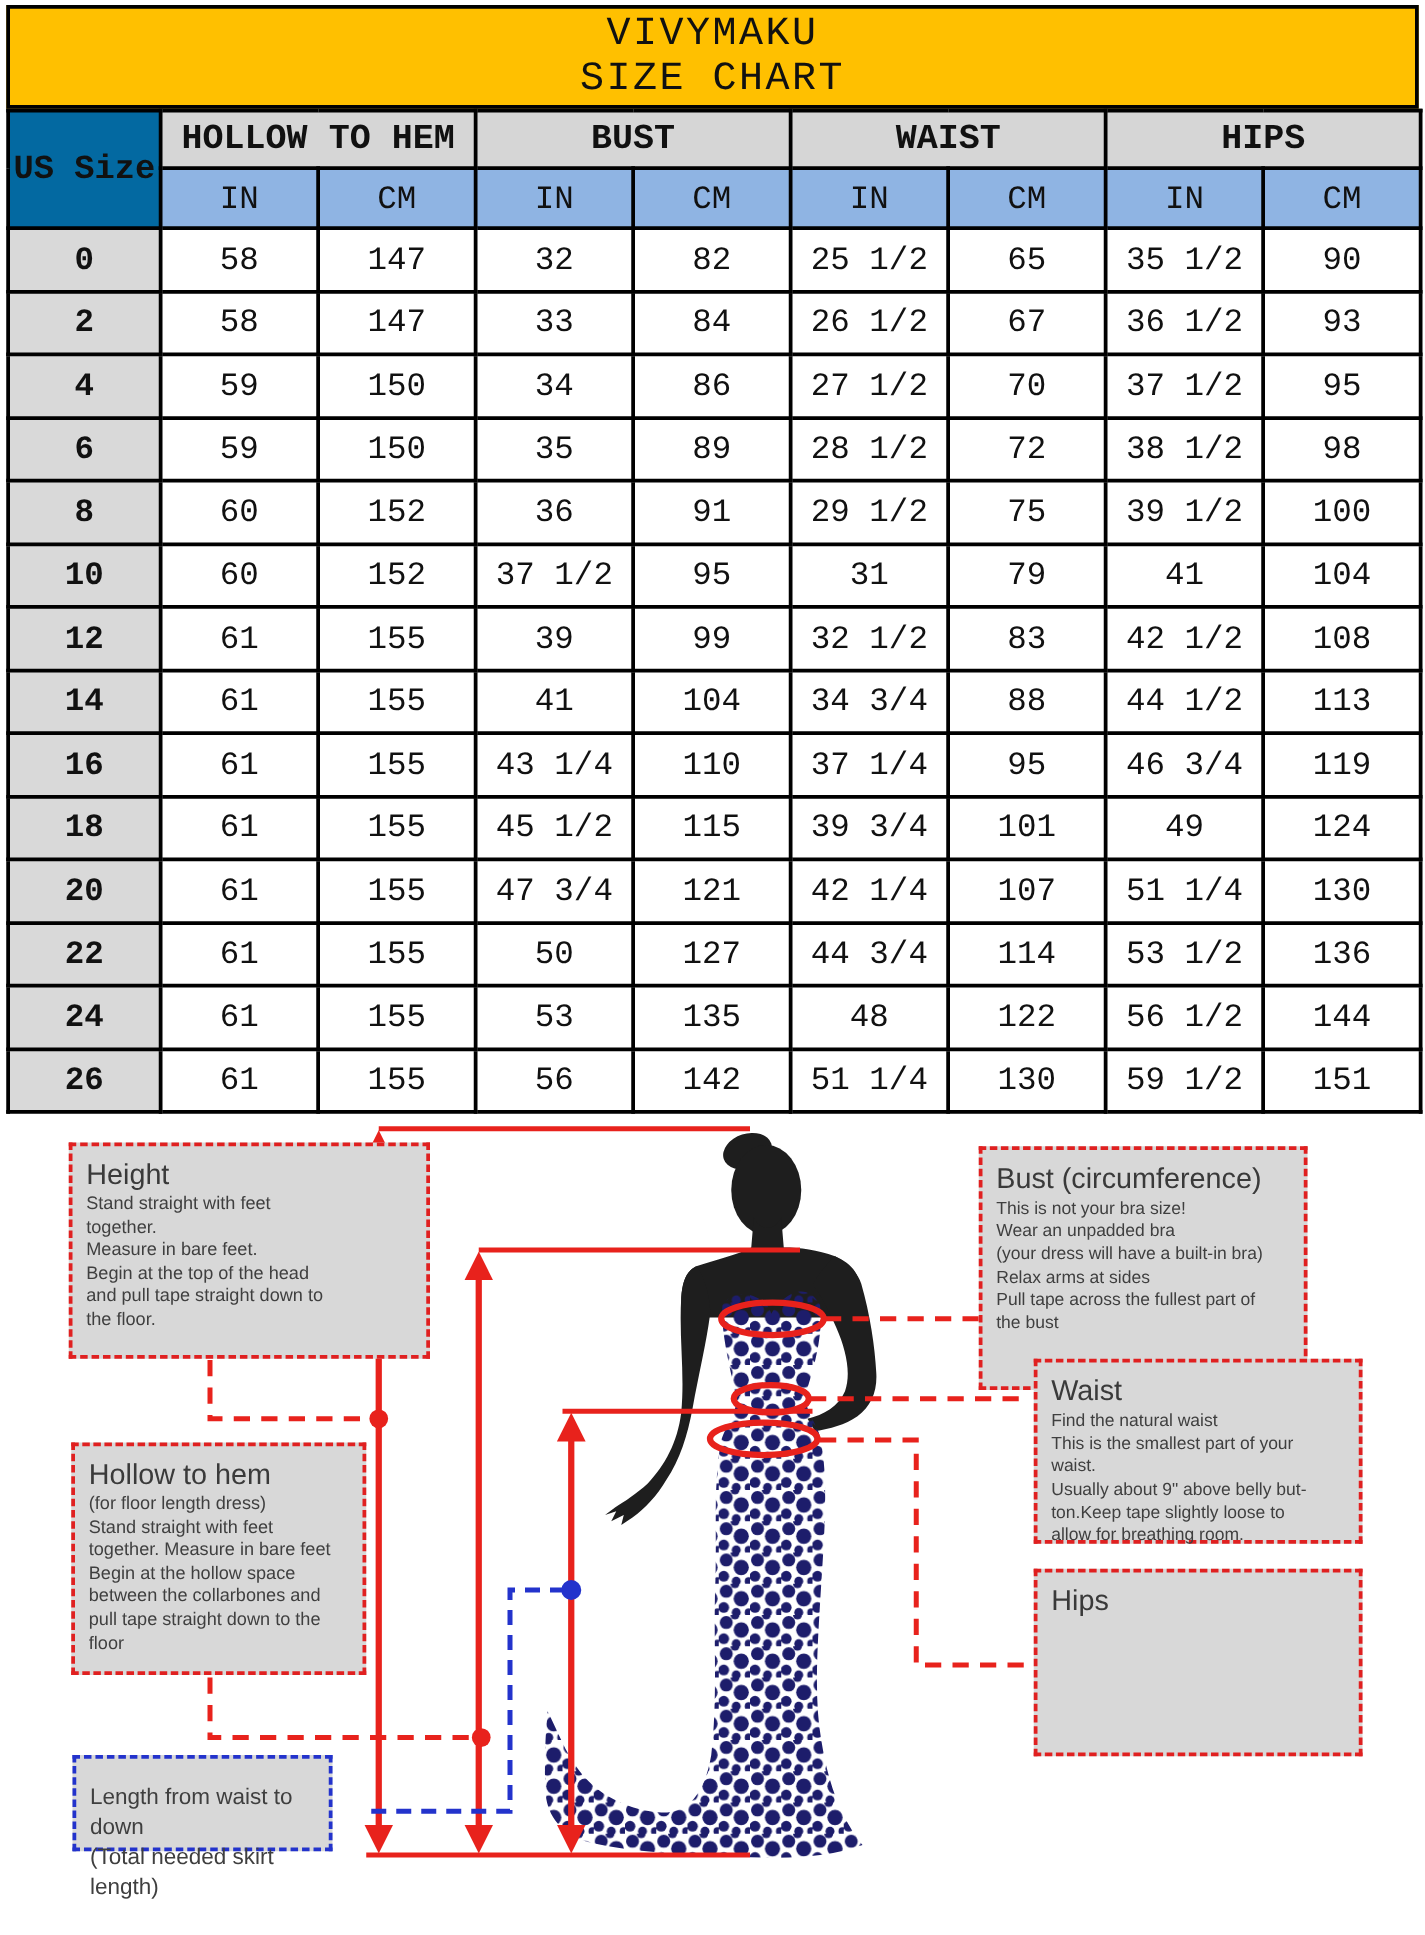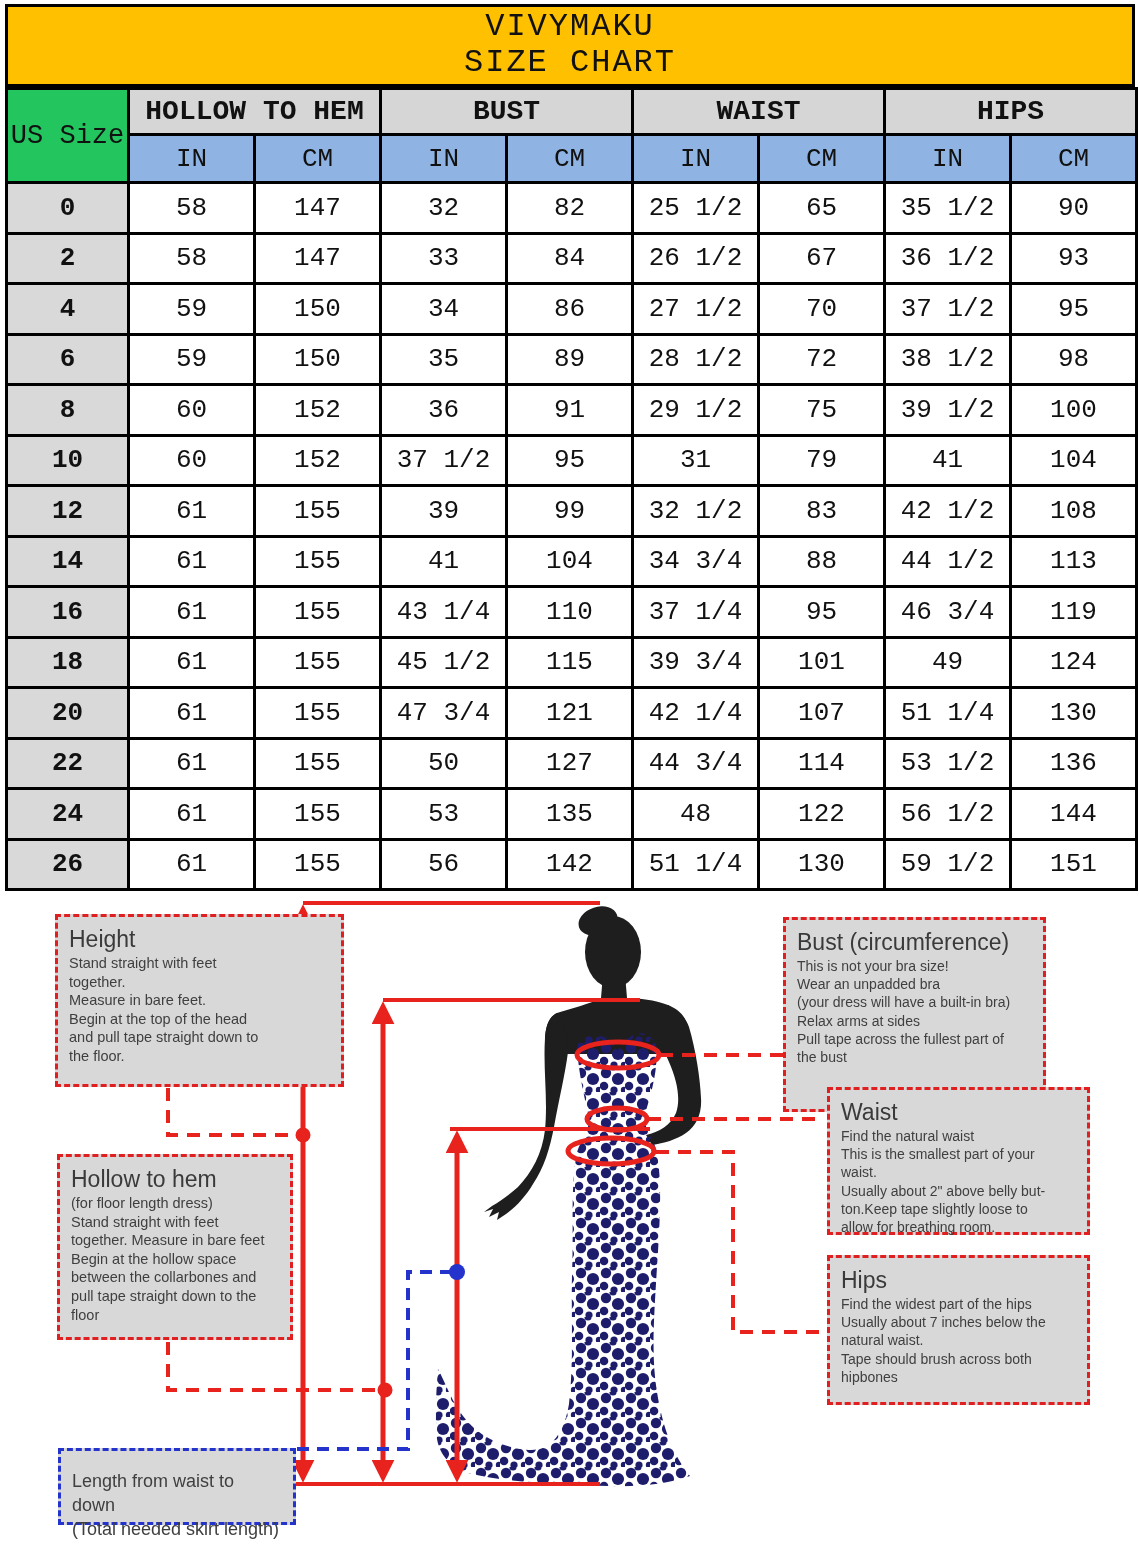--- a/index.html
+++ b/index.html
@@ -15,21 +15,21 @@
   }
   .banner div { font-size:32px; font-weight:normal; color:#111; line-height:36px; letter-spacing:2px; }
   
   table.size-table {
     width:1130px; margin:0 5px; border-collapse:collapse; table-layout:fixed;
     border:3px solid #000;
   }
   .size-table th, .size-table td {
     border:3px solid #000; text-align:center; vertical-align:middle; color:#111;
   }
-  .size-table th.corner { background:#22c55e; font-size:27px; font-weight:normal; }
+  .size-table th.corner { background:#0369a1; font-size:27px; font-weight:bold; }
   .size-table th.group  { background:#D6D6D6; font-size:28px; font-weight:bold; height:46px; }
   .size-table th.unit   { background:#8FB4E3; font-size:26px; font-weight:normal; height:48px; }
   .size-table td { background:#fff; font-size:26px; font-weight:normal; height:50.5px; }
   .size-table td.size-col { background:#D9D9D9; font-weight:bold; }
   
   .diagram { position:relative; width:1140px; height:615px; margin-top:1px; }
   .diagram svg { position:absolute; left:0; top:0; }
   .mbox {
     position:absolute; background:#D8D8D8; border:3px dashed #E02020;
     padding:8px 11px; font-family:"Liberation Sans", sans-serif; color:#3d3d3d;
@@ -337,48 +337,43 @@
       <div class="mtitle">Hollow to hem</div>
       <div class="mbody">(for floor length dress)
 Stand straight with feet
 together. Measure in bare feet
 Begin at the hollow space
 between the collarbones and
 pull tape straight down to the
 floor</div>
     </div>
 
-    <div class="mbox blue" style="left:58px; top:512px; width:238px; height:77px;margin-top:44px;">
+    <div class="mbox blue" style="left:58px; top:512px; width:208px; height:77px;">
       <div class="length-text">Length from waist to down
 (Total needed skirt length)</div>
     </div>
 
     <div class="mbox" style="left:783px; top:25px; width:263px; height:195px;">
       <div class="mtitle">Bust (circumference)</div>
       <div class="mbody" style="font-size:14px; line-height:18.2px;">This is not your bra size!
 Wear an unpadded bra
 (your dress will have a built-in bra)
 Relax arms at sides
 Pull tape across the fullest part of
 the bust</div>
     </div>
 
     <div class="mbox" style="left:827px; top:195px; width:263px; height:148px;">
       <div class="mtitle">Waist</div>
       <div class="mbody" style="font-size:14px; line-height:18.2px;">Find the natural waist
 This is the smallest part of your
 waist.
-Usually about 2" above belly but-
+Usually about 9" above belly but-
 ton.Keep tape slightly loose to
 allow for breathing room.</div>
     </div>
 
     <div class="mbox" style="left:827px; top:363px; width:263px; height:150px;">
       <div class="mtitle">Hips</div>
-      <div class="mbody" style="font-size:14px; line-height:18.2px;">Find the widest part of the hips
-Usually about 7 inches below the
-natural waist.
-Tape should brush across both
-hipbones</div>
     </div>
 
   </div>
 </div>
 
 </body></html>

